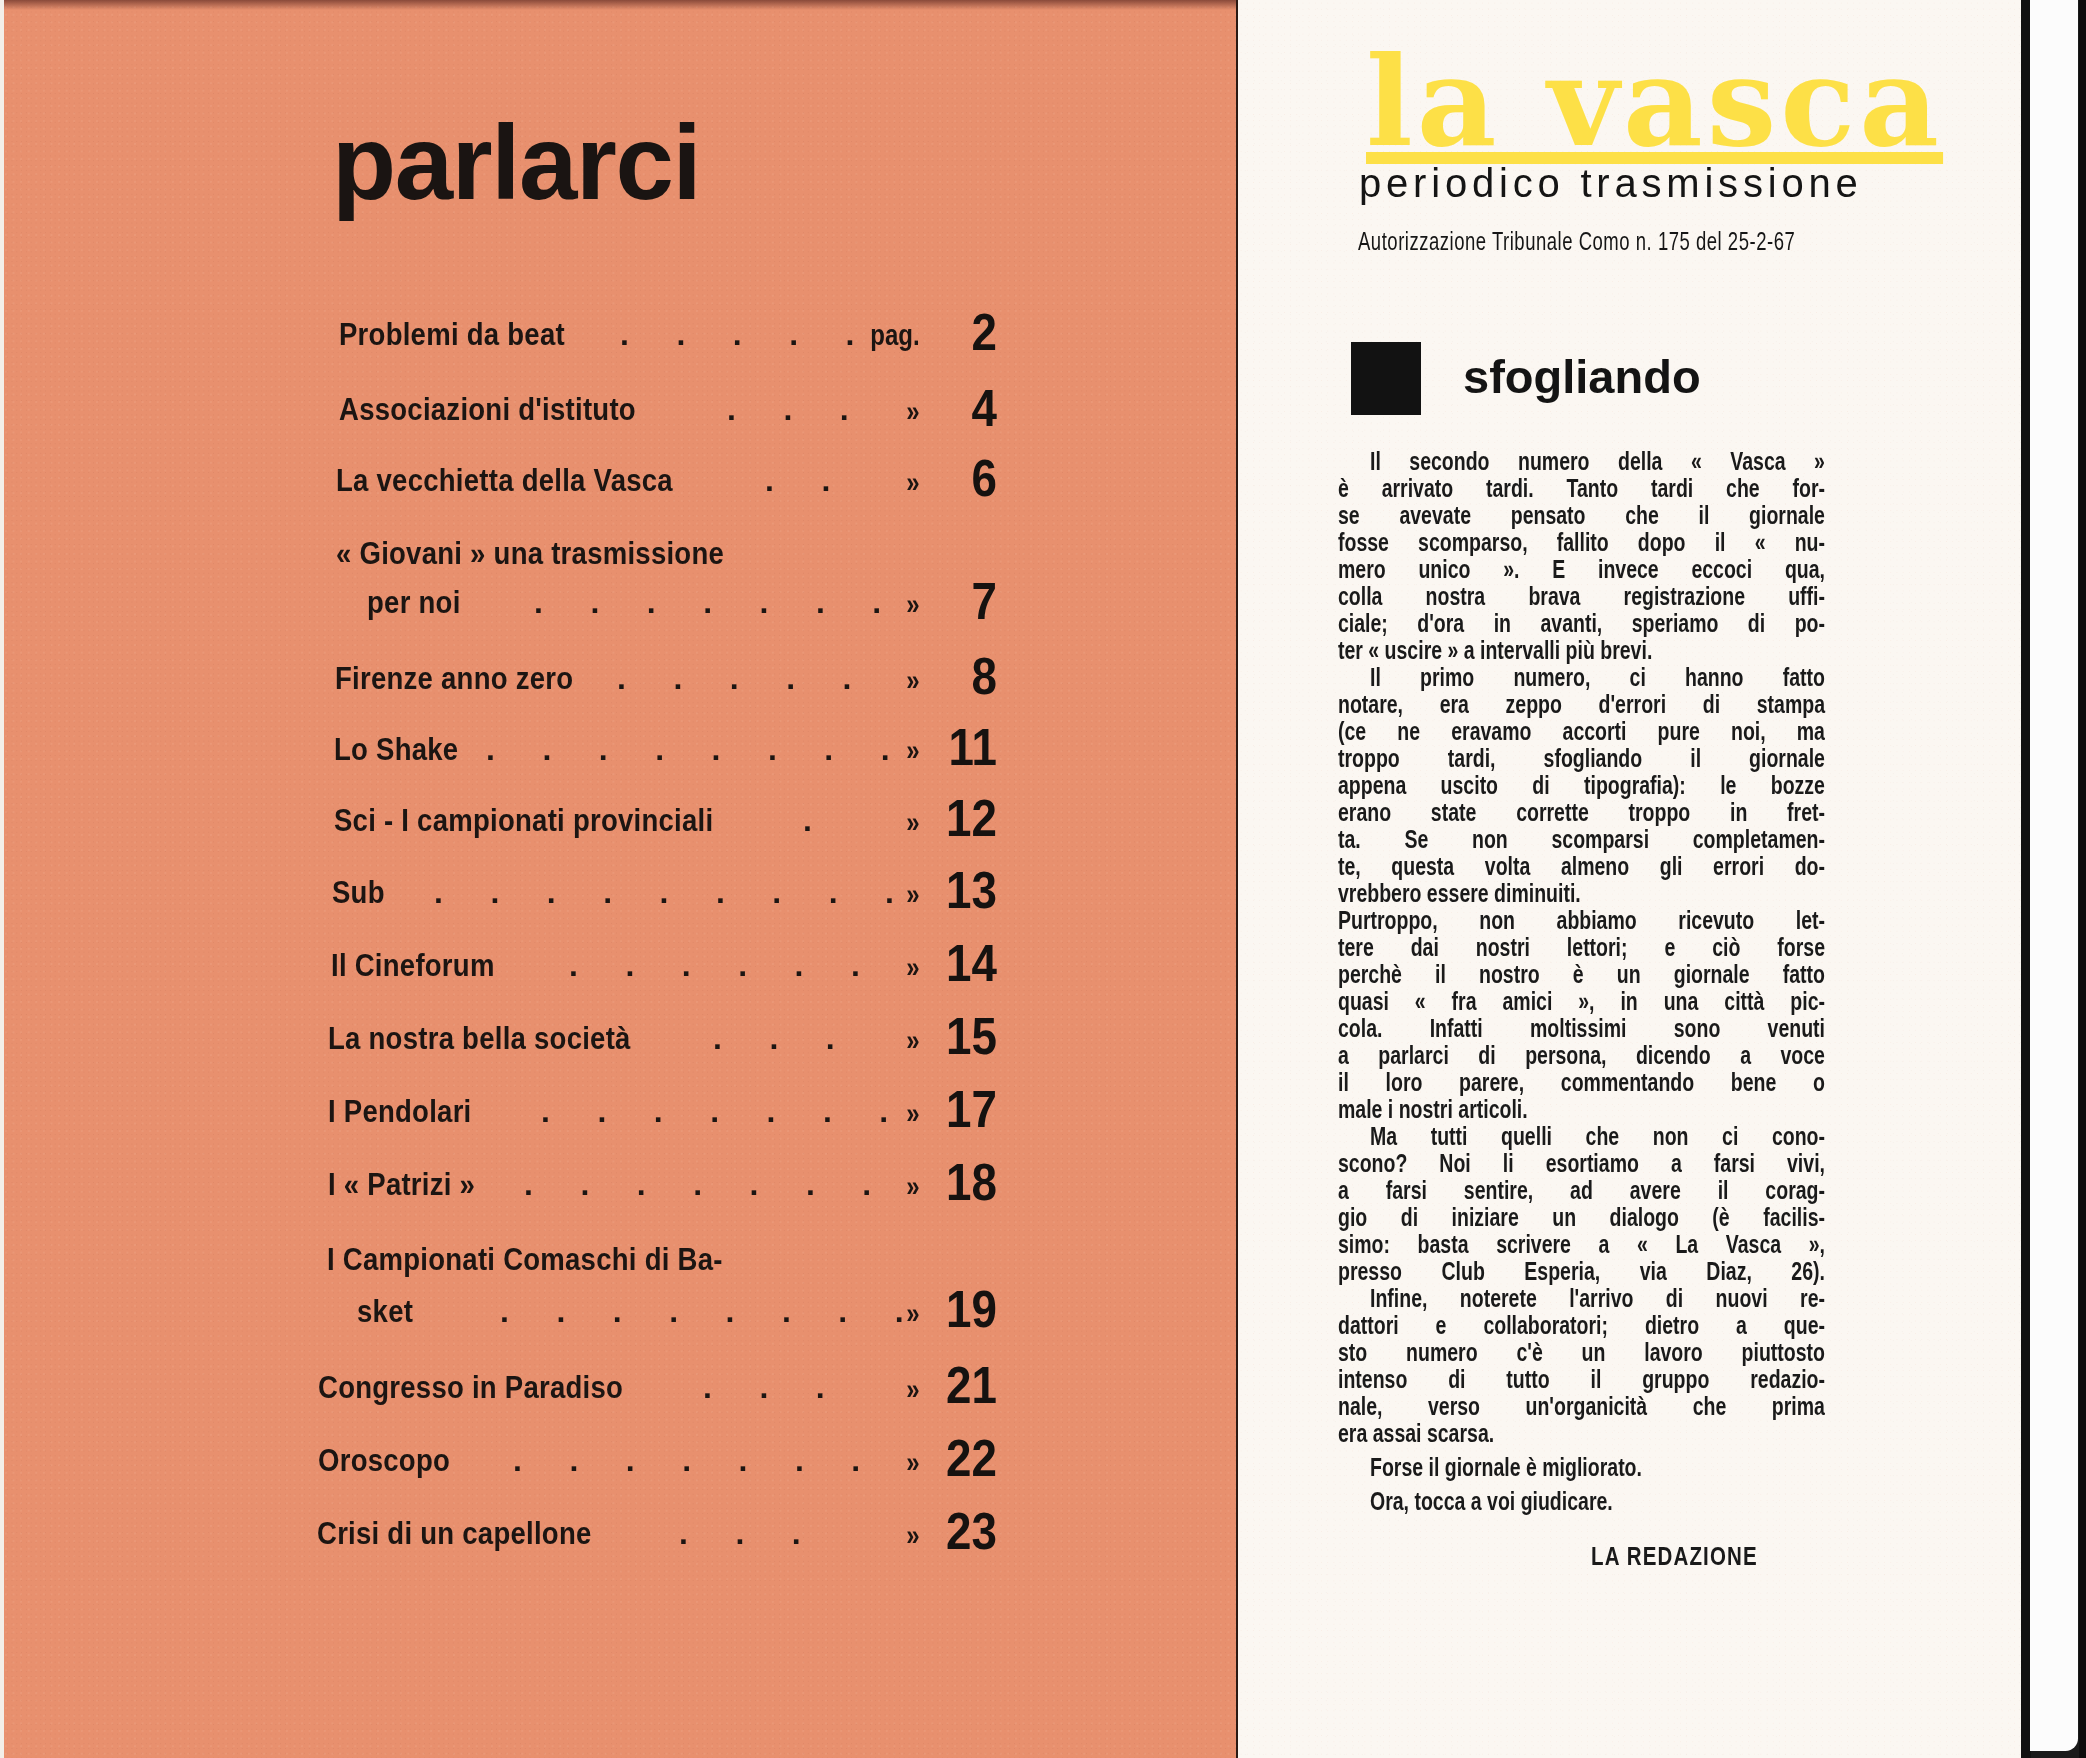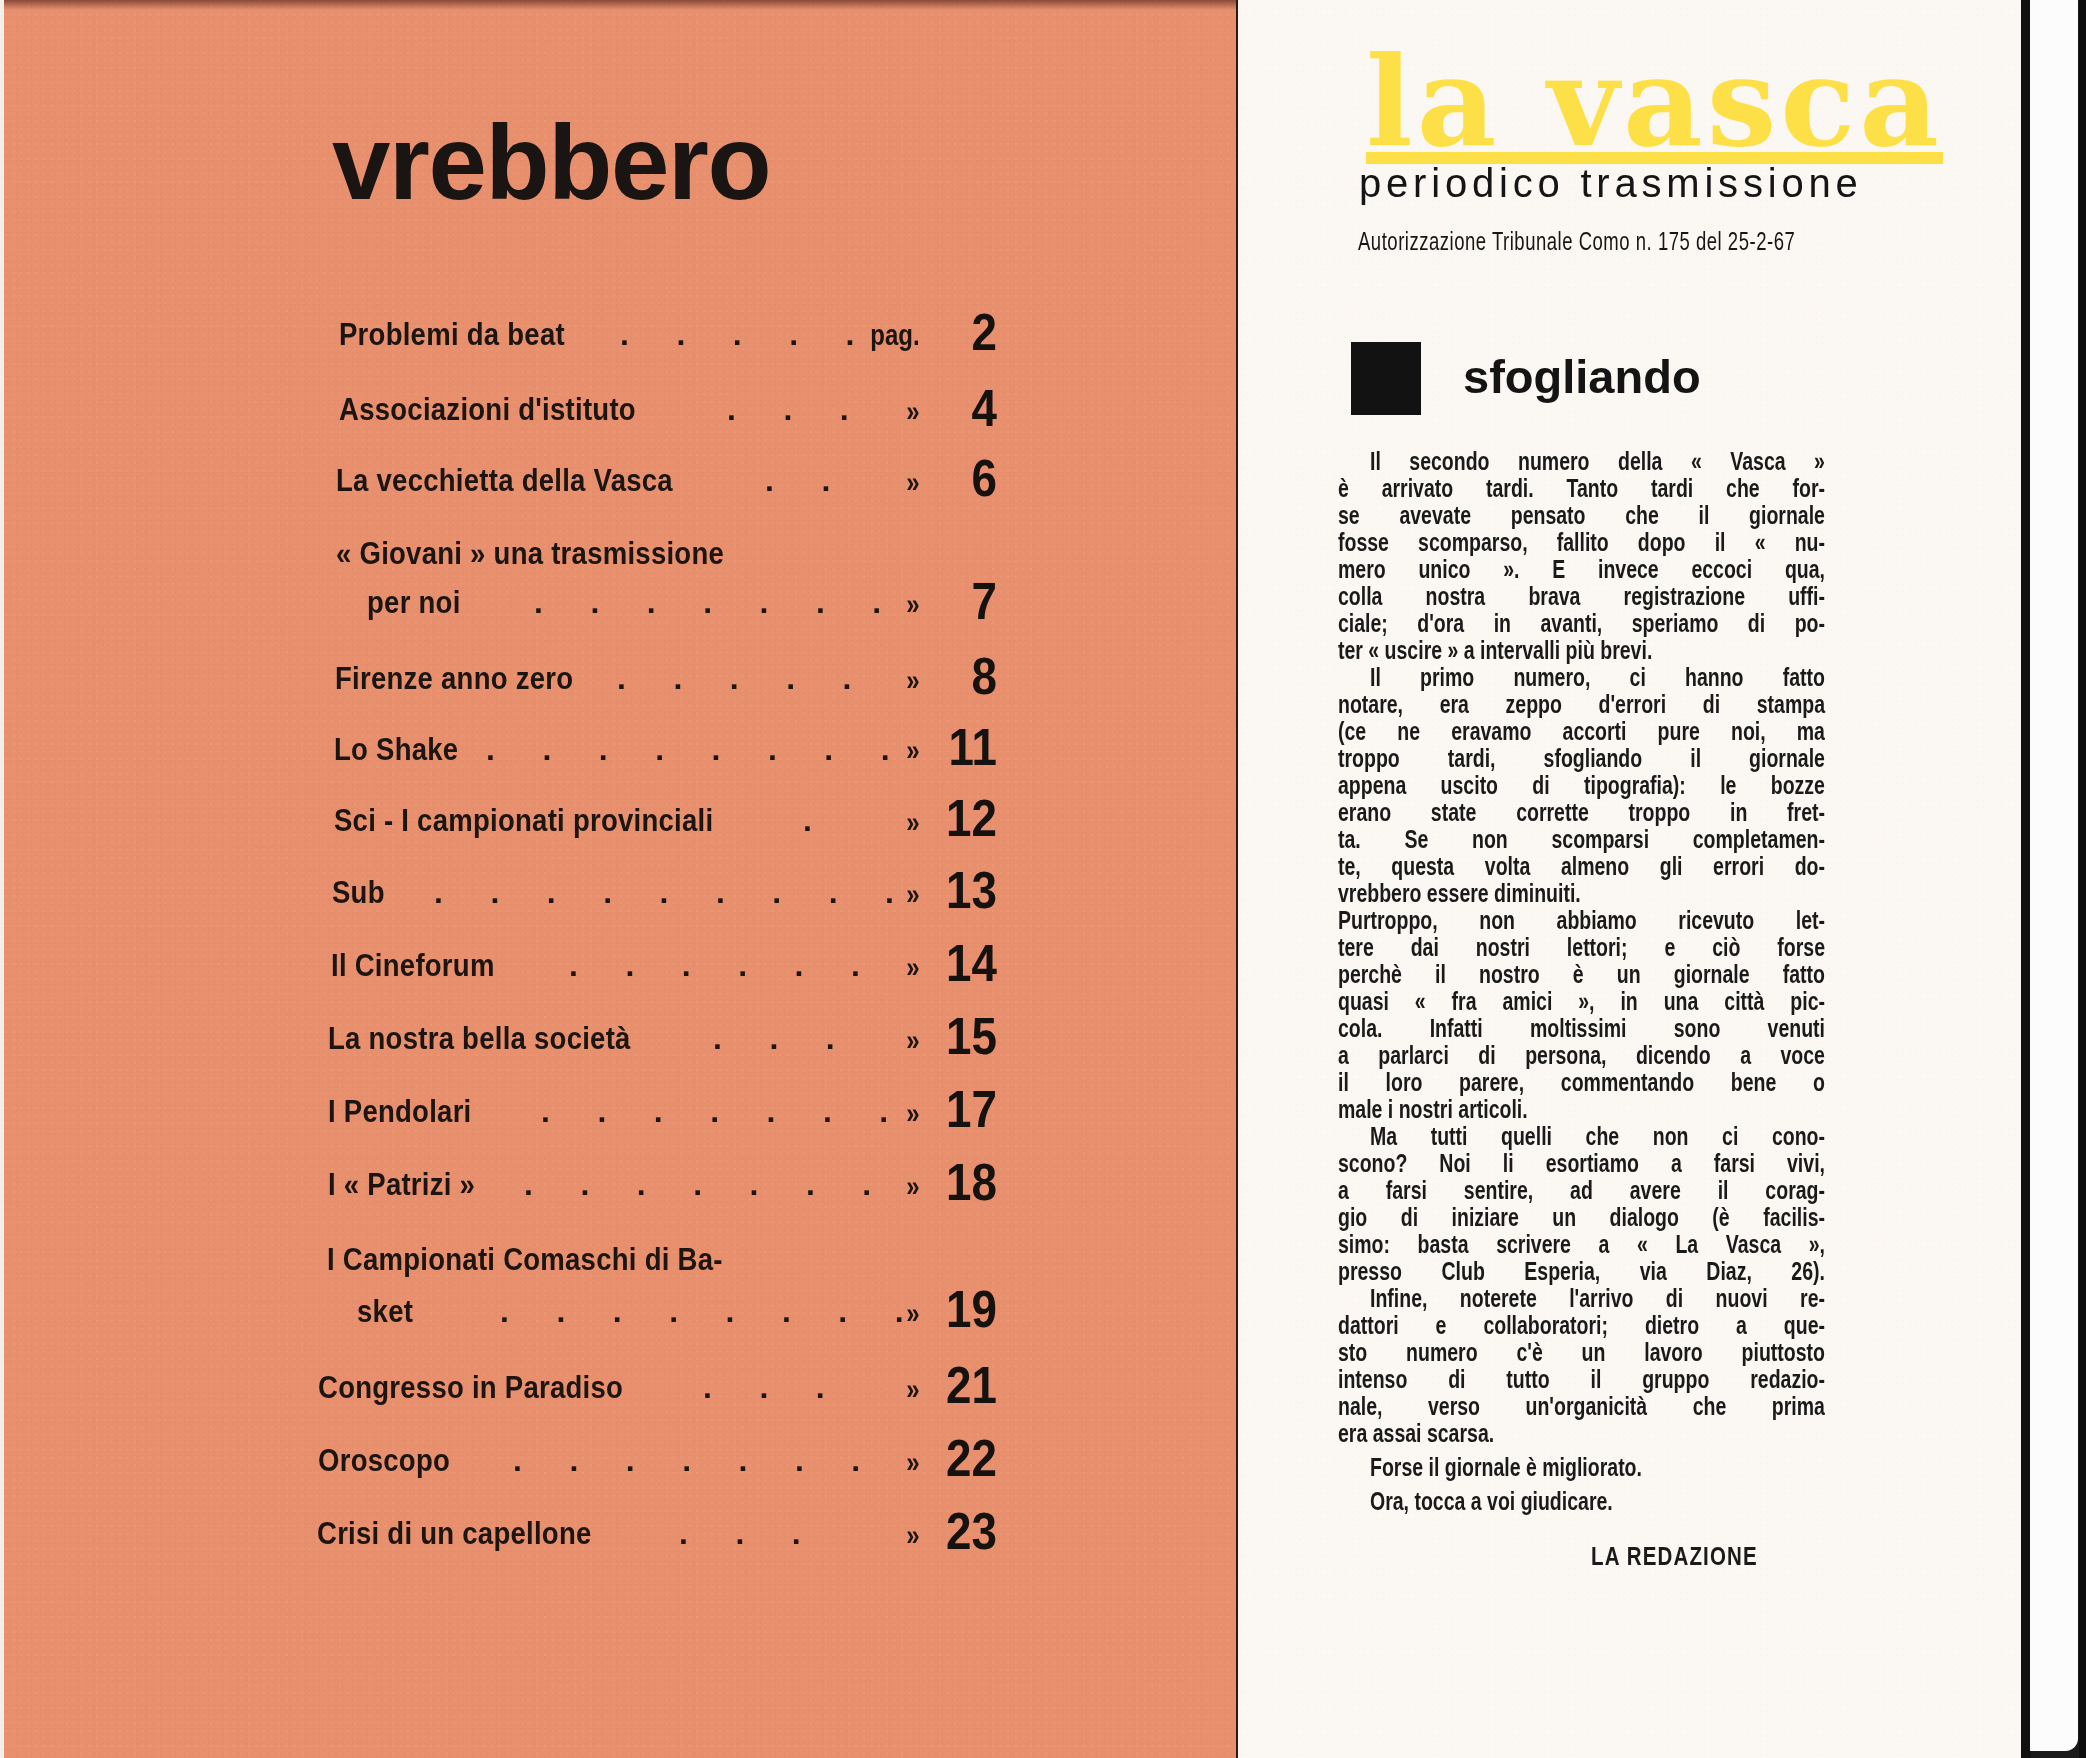--- a/index.html
+++ b/index.html
@@ -103,21 +103,21 @@
 <body>
 
 <div class="page-left"></div>
 <div class="left-edge"></div>
 <div class="spine"></div>
 <div class="page-right"></div>
 <div class="binding-dark"></div>
 <div class="binding-light"></div>
 <div class="binding-edge"></div>
 
-<div class="sommario-title">vrebbero</div>
+<div class="sommario-title">parlarci</div>
 
 <div class="toc" id="toc">
     <div class="toc-title" style="left: 339px; top: 316px;">Problemi da beat</div>
     <div class="toc-dots" style="left: 620px; top: 316px;">. . . . .</div>
     <div class="toc-mark" style="right: 318px; top: 318px;">pag.</div>
     <div class="toc-page" style="right: 241px; top: 302px;">2</div>
     <div class="toc-title" style="left: 339px; top: 391px;">Associazioni d'istituto</div>
     <div class="toc-dots" style="left: 727px; top: 391px;">. . .</div>
     <div class="toc-mark" style="right: 318px; top: 394px;">»</div>
     <div class="toc-page" style="right: 241px; top: 378px;">4</div>

